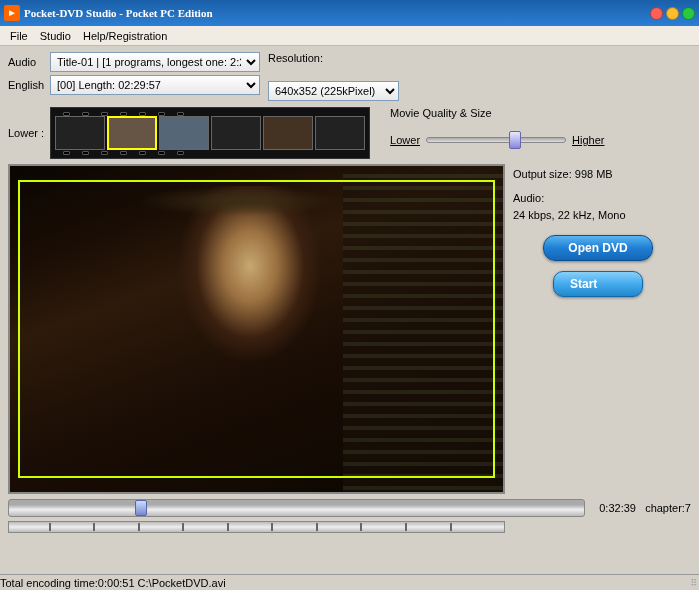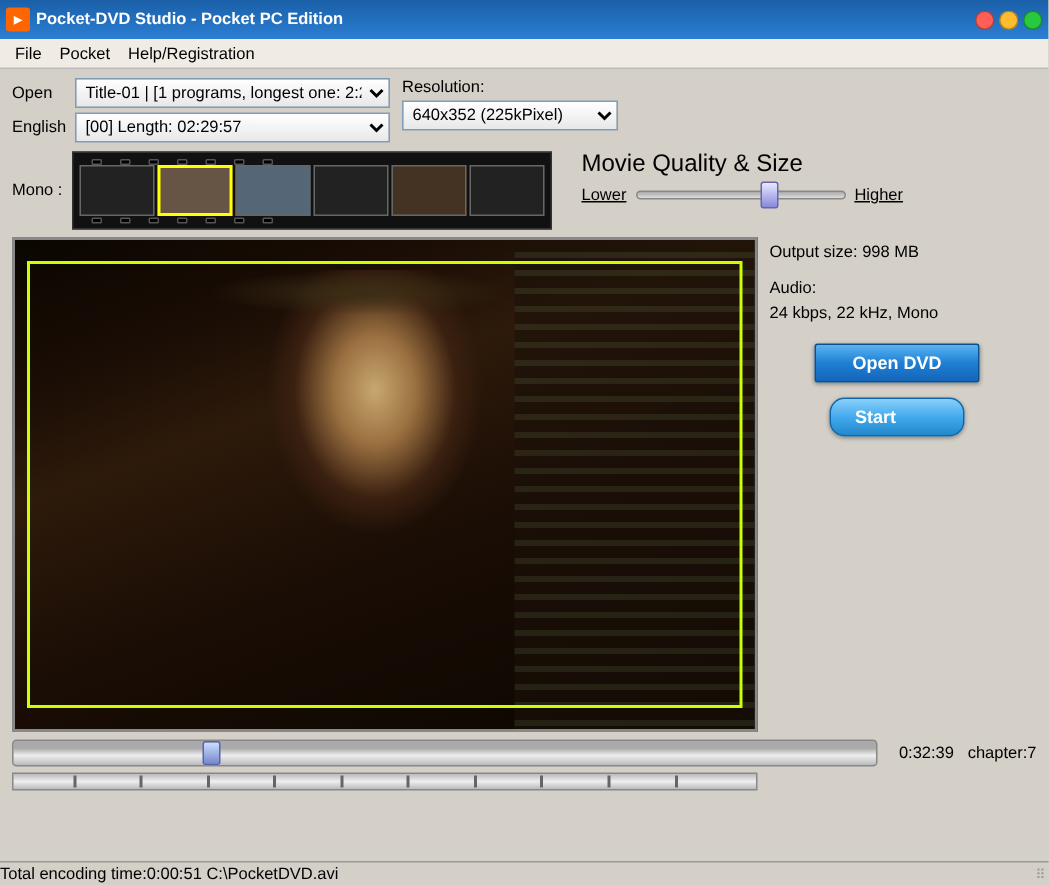--- a/index.html
+++ b/index.html
@@ -15,20 +15,21 @@
     
     .title-bar {
       background: linear-gradient(to bottom, #1a5fa8, #2b7fd4);
       height: 20px;
       display: flex;
       align-items: center;
       padding: 13px 4px;
       color: white;
       font-weight: bold;
       font-size: 11px;
+      font-family: Liberation Serif, serif;
     }
     .title-bar-icon {
       width: 16px; height: 16px;
       background: #ff6600;
       border-radius: 2px;
       margin-right: 4px;
       display: flex; align-items: center; justify-content: center;
       font-size: 9px; color: white; font-weight: bold;
     }
     .title-bar-text { flex: 1; }
@@ -96,35 +97,35 @@
       height: 20px;
       font-size: 11px;
       border: 1px solid #7f9db9;
       background: linear-gradient(to bottom, #ffffff, #e8e8e8);
       padding: 1px 2px;
     }
 
     .dropdown-wide { width: 130px; }
     .dropdown-title { width: 210px; }
     .dropdown-program { width: 210px; }
-    .dropdown-resolution { width: 144px; }
+    .dropdown-resolution { width: 131px; margin-top: 14px; }
 
     .crop-label {
       font-size: 11px;
       color: #000;
     }
 
     
     .quality-section {
       margin-left: 10px;
     }
 
     .quality-label {
-      font-size: 16px;
-      margin-bottom: 5px;
+      font-size: 11px;
+      margin-bottom: 15px;
     }
 
     .slider-row {
       display: flex;
       align-items: center;
       gap: 6px;
     }
 
     .slider-label {
       font-size: 11px;
@@ -186,21 +187,21 @@
     .info-text {
       font-size: 11px;
       color: #000;
       line-height: 1.6;
     }
 
     .btn-open-dvd {
       background: linear-gradient(to bottom, #5ab4f0, #1e7fd4, #1565b8);
       color: white;
       border: 1px solid #0a5090;
-      border-radius: 2px;
+      border-radius: 12px;
       padding: 5px 16px;
       font-size: 12px;
       font-weight: bold;
       cursor: pointer;
       text-align: center;
       box-shadow: 0 1px 3px rgba(0,0,0,0.4);
       width: 110px;
       margin: 4px auto;
     }
 
@@ -345,32 +346,32 @@
   <span class="title-bar-text">Pocket-DVD Studio  -  Pocket PC Edition</span>
   <div class="title-bar-buttons">
     <div class="tb-btn close"></div>
     <div class="tb-btn min"></div>
     <div class="tb-btn max"></div>
   </div>
 </div>
 
 <div class="menu-bar">
   <span class="menu-item">File</span>
-  <span class="menu-item">Pocket</span>
+  <span class="menu-item">Studio</span>
   <span class="menu-item">Help/Registration</span>
 </div>
 
 <div class="main-content">
 
   <div class="controls-row">
 
 
     <div class="control-group">
       <div class="control-line">
-        <span class="label" style="min-width:38px;">Open</span>
+        <span class="label" style="min-width:38px;">Audio</span>
         <select class="dropdown-title">
           <option>Title-01  |  [1 programs, longest one: 2:29:57]</option>
         </select>
       </div>
       <div class="control-line">
         <span class="label" style="min-width:38px;">English</span>
         <select class="dropdown-program">
           <option>[00]  Length: 02:29:57</option>
         </select>
       </div>
@@ -385,21 +386,21 @@
           <option>640x352 (225kPixel)</option>
         </select>
       </div>
     </div>
 
   </div>
 
   <div style="display:flex; align-items:flex-start; gap:10px; margin-bottom:5px;">
 
     <div style="display:flex; align-items:center; gap:6px;">
-      <span class="crop-label">Mono :</span>
+      <span class="crop-label">Lower :</span>
 
       <div class="filmstrip-wrapper">
 
         <div class="sprocket-row">
           <span class="sp-hole"></span>
           <span class="sp-hole"></span>
           <span class="sp-hole"></span>
           <span class="sp-hole"></span>
           <span class="sp-hole"></span>
           <span class="sp-hole"></span>

